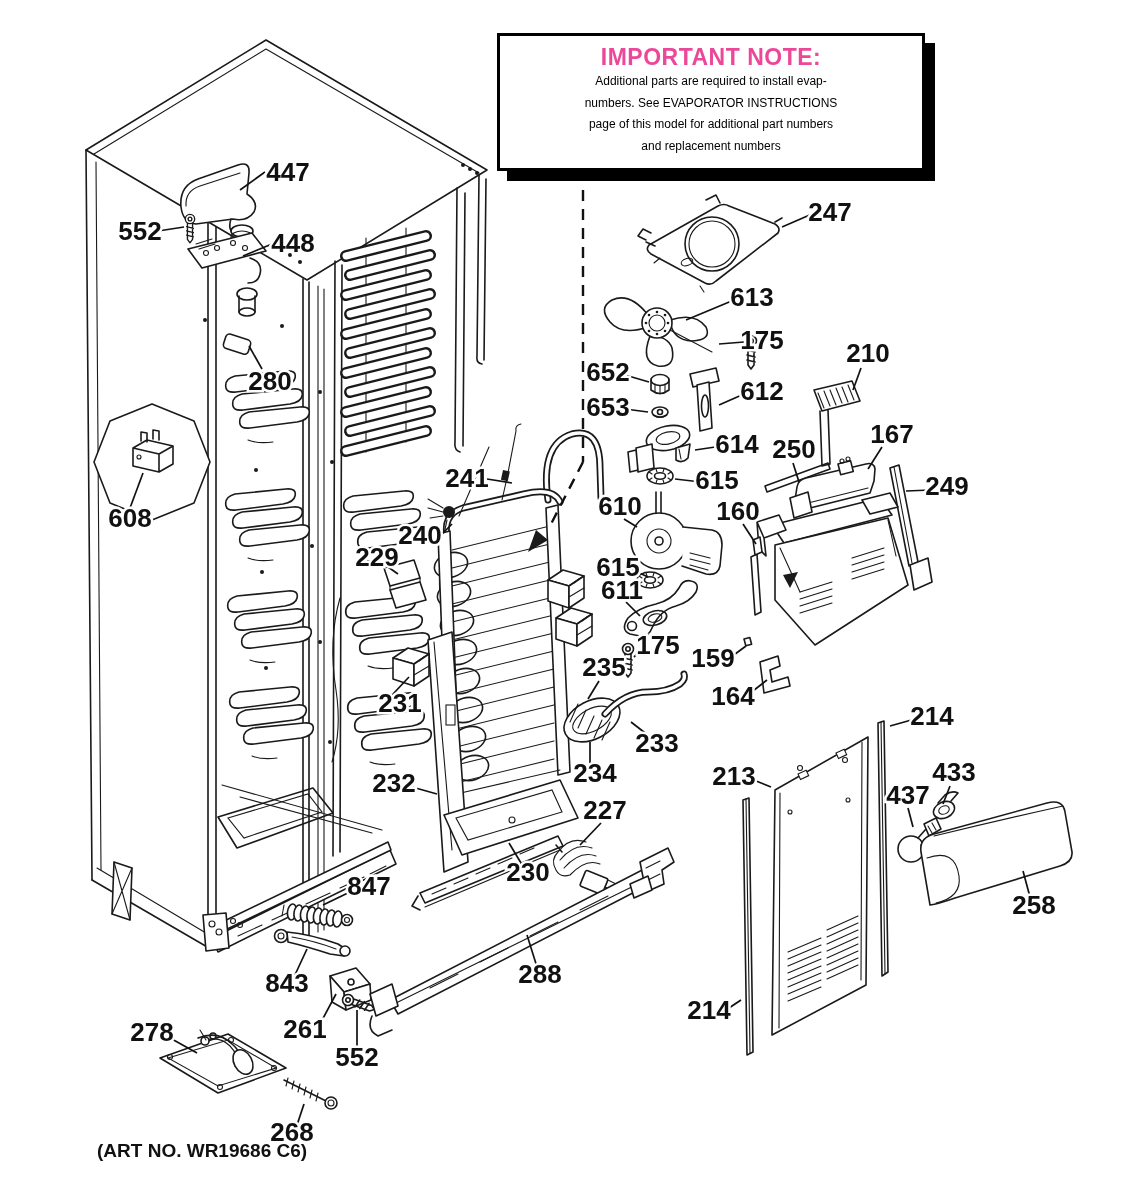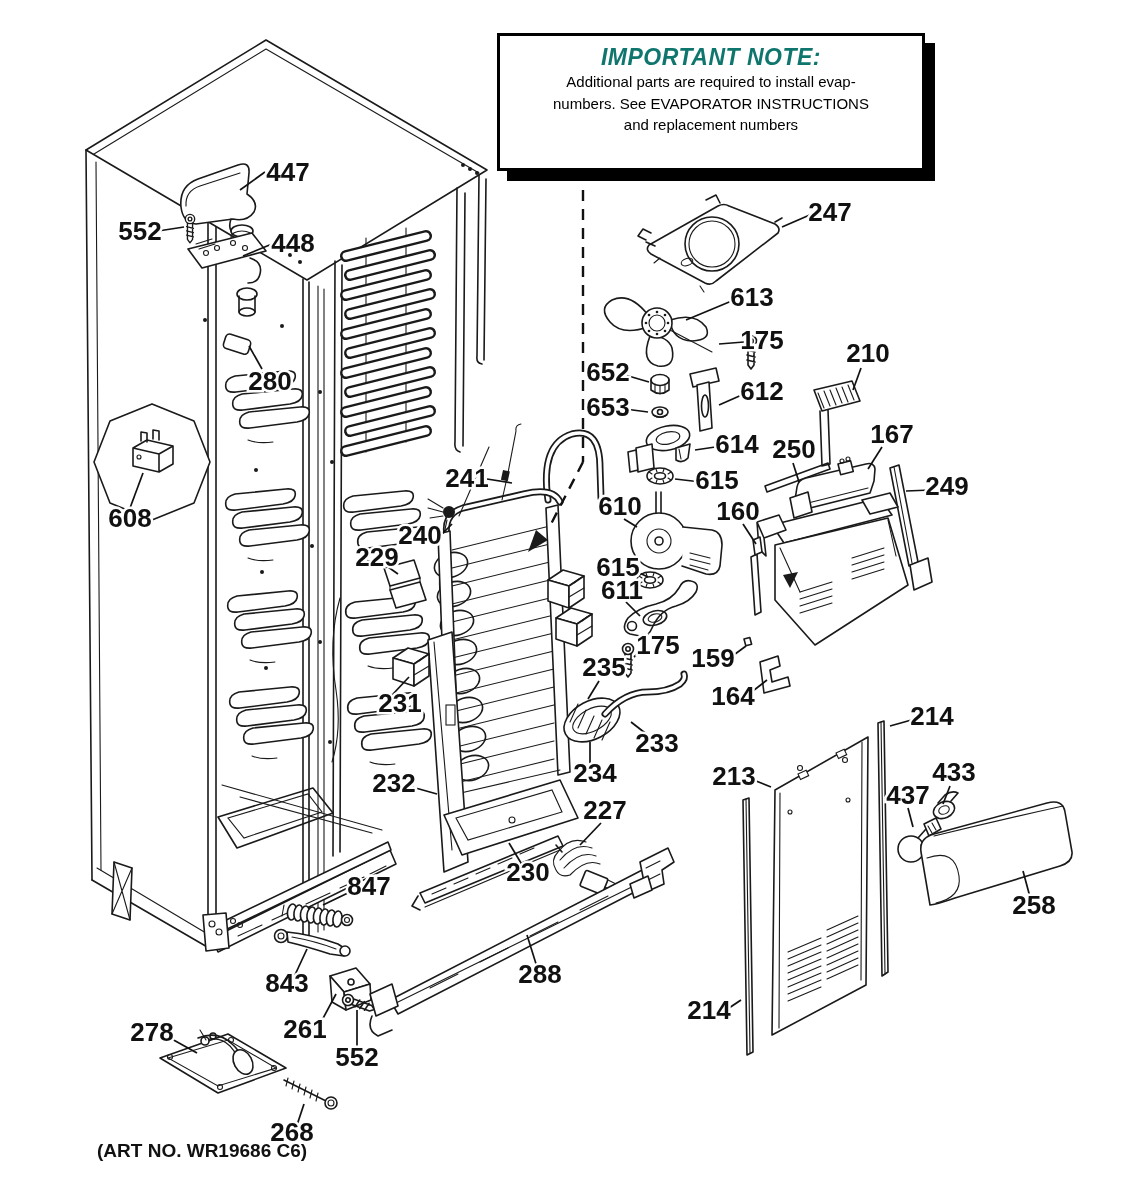--- a/index.html
+++ b/index.html
@@ -14,22 +14,22 @@
   .tube-i{stroke:#fff;stroke-width:7;stroke-linecap:round;fill:none;}
   .pipe-o{stroke:#1a1a1a;stroke-width:7;fill:none;stroke-linecap:round;}
   .pipe-i{stroke:#fff;stroke-width:3.5;fill:none;stroke-linecap:round;}
   .ldr{stroke:#111;stroke-width:1.7;fill:none;}
   .dash{stroke:#111;stroke-width:2.4;stroke-dasharray:11 8;fill:none;}
   .lbl{font-family:"Liberation Sans",sans-serif;font-weight:700;font-size:26px;fill:#111;
        text-anchor:middle;stroke:#fff;stroke-width:5px;paint-order:stroke;}
   .art{font-family:"Liberation Sans",sans-serif;font-weight:700;font-size:19px;fill:#111;}
   .note{position:absolute;left:497px;top:33px;width:422px;height:132px;background:#fff;
         border:3px solid #000;box-shadow:10px 10px 0 0 #000;text-align:center;z-index:5;}
-  .note-title{font-size:23px;font-weight:700;margin-top:8px;letter-spacing:.5px;color:#0f766e;font-style:italic;}
-  .note-line{font-size:15px;line-height:21.5px;color:#000;}
+  .note-title{font-size:23px;font-weight:700;margin-top:8px;letter-spacing:.5px;color:#ec4899;}
+  .note-line{font-size:12px;line-height:21.5px;color:#000;}
 </style>
 </head>
 <body>
 
 <div class="stage">
 
 <svg width="1125" height="1200" viewBox="0 0 1125 1200">
   <defs>
     <g id="rung">
           <line x1="0" y1="20" x2="80" y2="0" class="tube-o"></line>
@@ -573,16 +573,17 @@
     <text class="lbl" x="292" y="1141">268</text>
   </g>
 
   <text class="art" x="97" y="1157">(ART NO. WR19686 C6)</text>
 </svg>
 
 <div class="note">
   <div class="note-title">IMPORTANT NOTE:</div>
   <div class="note-line">Additional parts are required to install evap-</div>
   <div class="note-line">numbers.  See EVAPORATOR INSTRUCTIONS</div>
+  <div class="note-line">page of this model for additional part numbers</div>
   <div class="note-line">and replacement numbers</div>
 </div>
 
 </div>
 
 </body></html>

